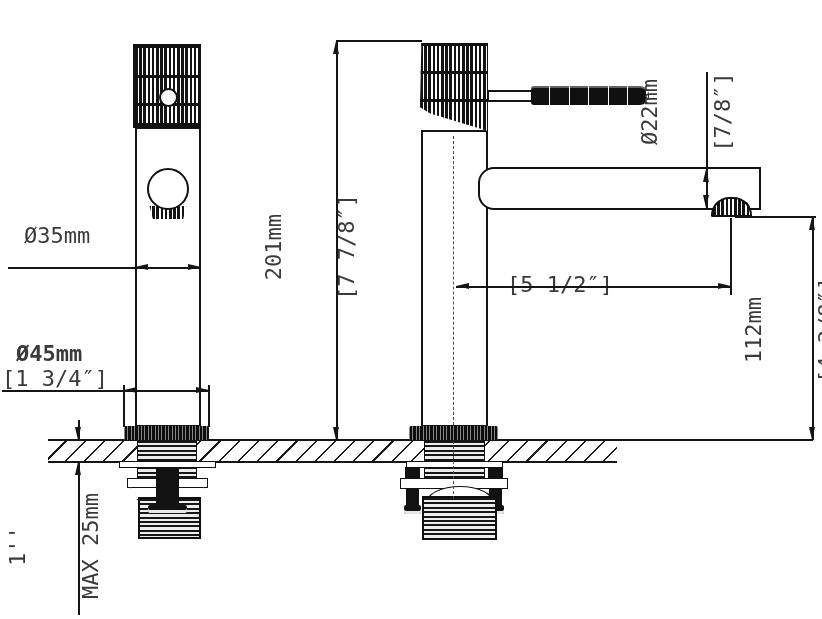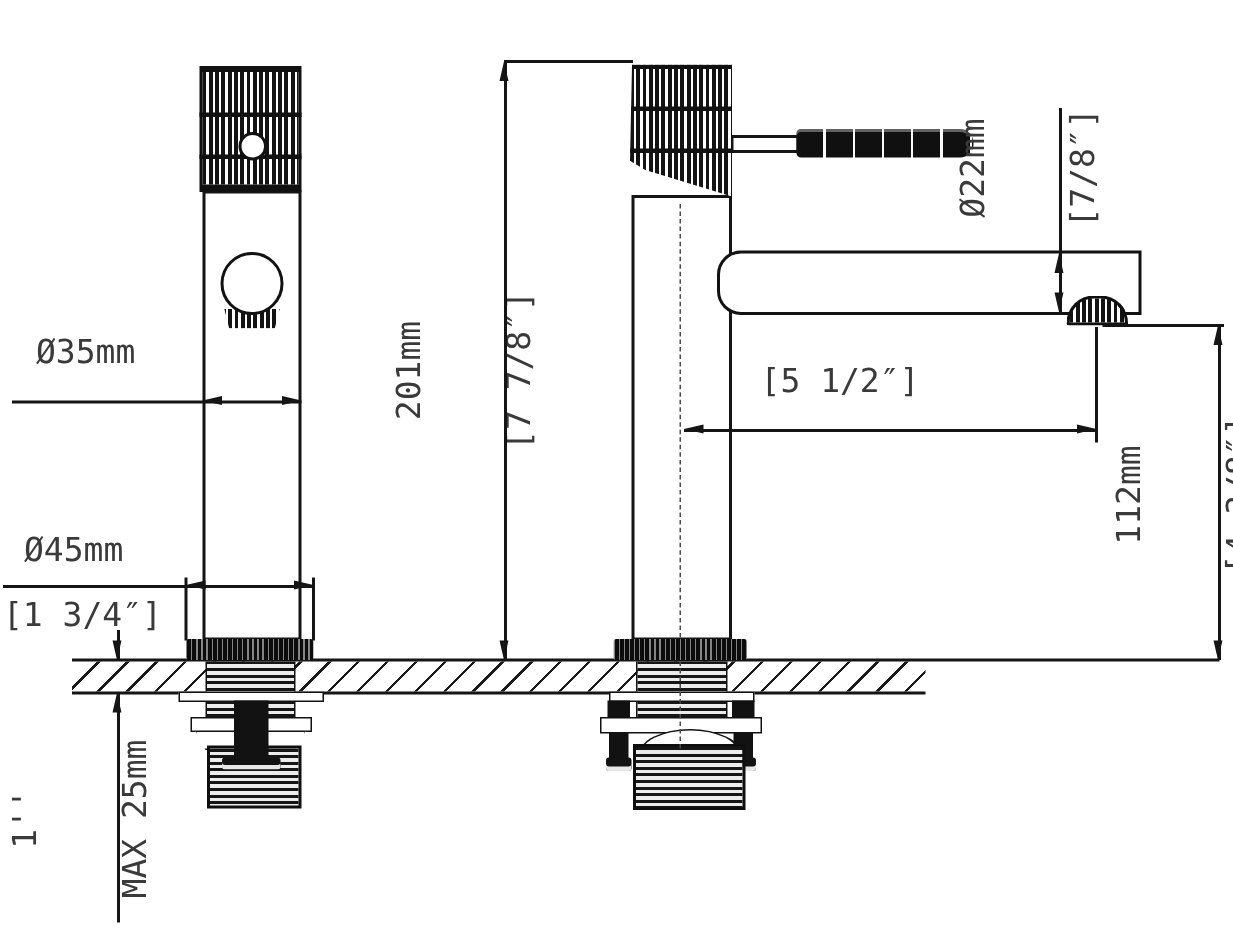--- a/index.html
+++ b/index.html
@@ -77,22 +77,22 @@
     <div class="abs" style="left:0;right:0;top:28px;height:2.5px;background:#111;"></div>
     <div class="abs" style="left:0;right:0;top:56px;height:2.5px;background:#111;"></div>
   </div>
   <div class="abs ringtex" style="left:409px;top:426px;width:89px;height:14px;border-radius:2px;"></div>
 
   <div class="dim" style="left:24px;top:224px;">Ø35mm</div>
   <div class="hline" style="left:8px;top:267px;width:193px;"></div>
   <div class="arr l" style="left:135px;top:264px;"></div>
   <div class="arr r" style="left:188px;top:264px;"></div>
 
-  <div class="dim" style="left:16px;top:356px;">Ø45mm</div>
-  <div class="dim" style="left:2px;top:367px;margin-top:32px;">[1 3/4″]</div>
+  <div class="dim" style="left:16px;top:342px;font-weight:bold;">Ø45mm</div>
+  <div class="dim" style="left:2px;top:367px;">[1 3/4″]</div>
   <div class="hline" style="left:2px;top:390px;width:207px;"></div>
   <div class="vline" style="left:123px;top:385px;height:42px;"></div>
   <div class="vline" style="left:208px;top:385px;height:42px;"></div>
   <div class="arr l" style="left:124px;top:387px;"></div>
   <div class="arr r" style="left:196px;top:387px;"></div>
 
   <div class="rot" style="left:311px;top:247px;">
     <span style="display:block;">201mm</span>
     <span style="display:block;">[7 7/8″]</span>
   </div>
@@ -102,21 +102,21 @@
   <div class="arr d" style="left:333px;top:427px;"></div>
 
   <div class="rot" style="left:687px;top:112px;">
     <span style="display:block;">Ø22mm</span>
     <span style="display:block;">[7/8″]</span>
   </div>
   <div class="vline" style="left:706px;top:72px;height:138px;"></div>
   <div class="arr u" style="left:703px;top:169px;"></div>
   <div class="arr d" style="left:703px;top:195px;"></div>
 
-  <div class="dim cx" style="left:560px;top:243px;">[5 1/2″]</div>
+  <div class="dim cx" style="left:560px;top:273px;">[5 1/2″]</div>
   <div class="hline" style="left:456px;top:286px;width:275px;"></div>
   <div class="vline" style="left:730px;top:218px;height:77px;"></div>
   <div class="arr l" style="left:456px;top:283px;"></div>
   <div class="arr r" style="left:718px;top:283px;"></div>
 
   <div class="rot" style="left:791px;top:330px;">
     <span style="display:block;">112mm</span>
     <span style="display:block;">[4 3/8″]</span>
   </div>
   <div class="vline" style="left:812px;top:217px;height:223px;"></div>

